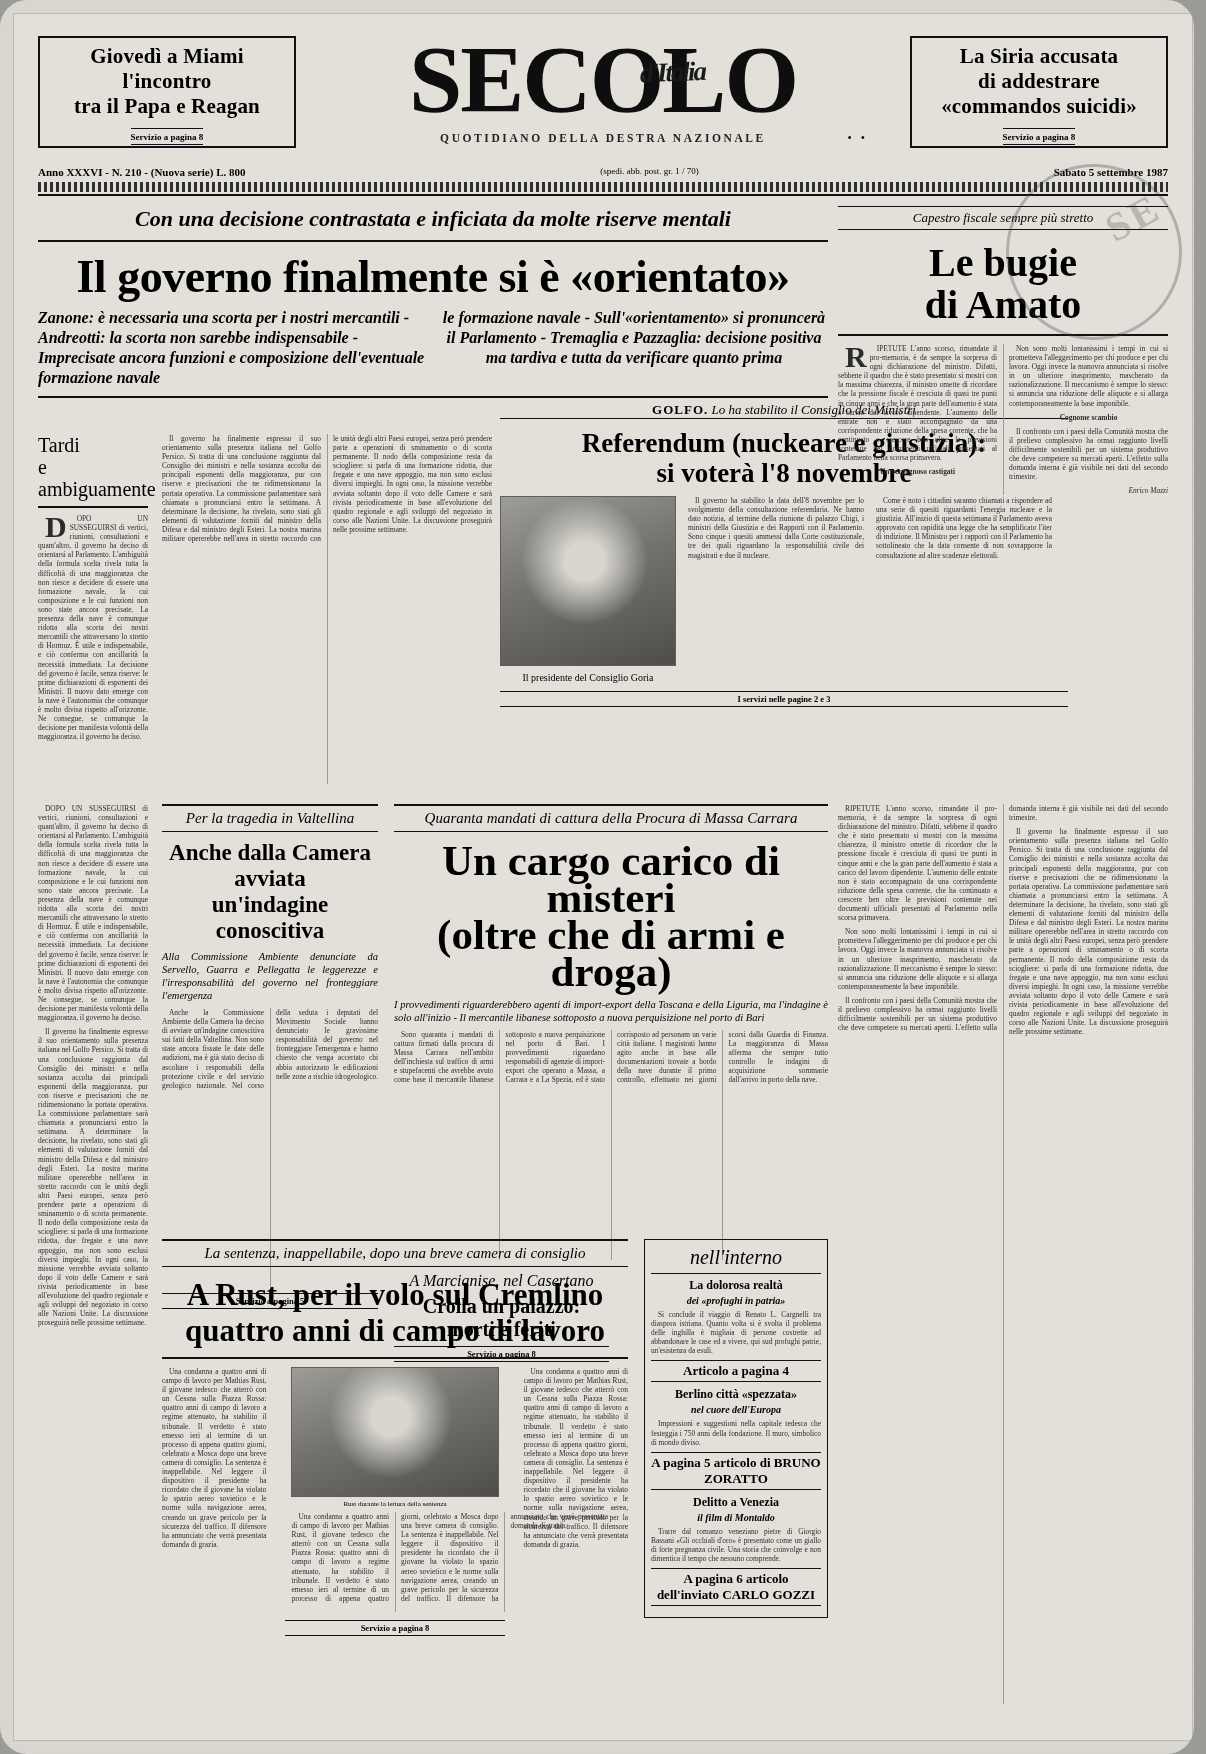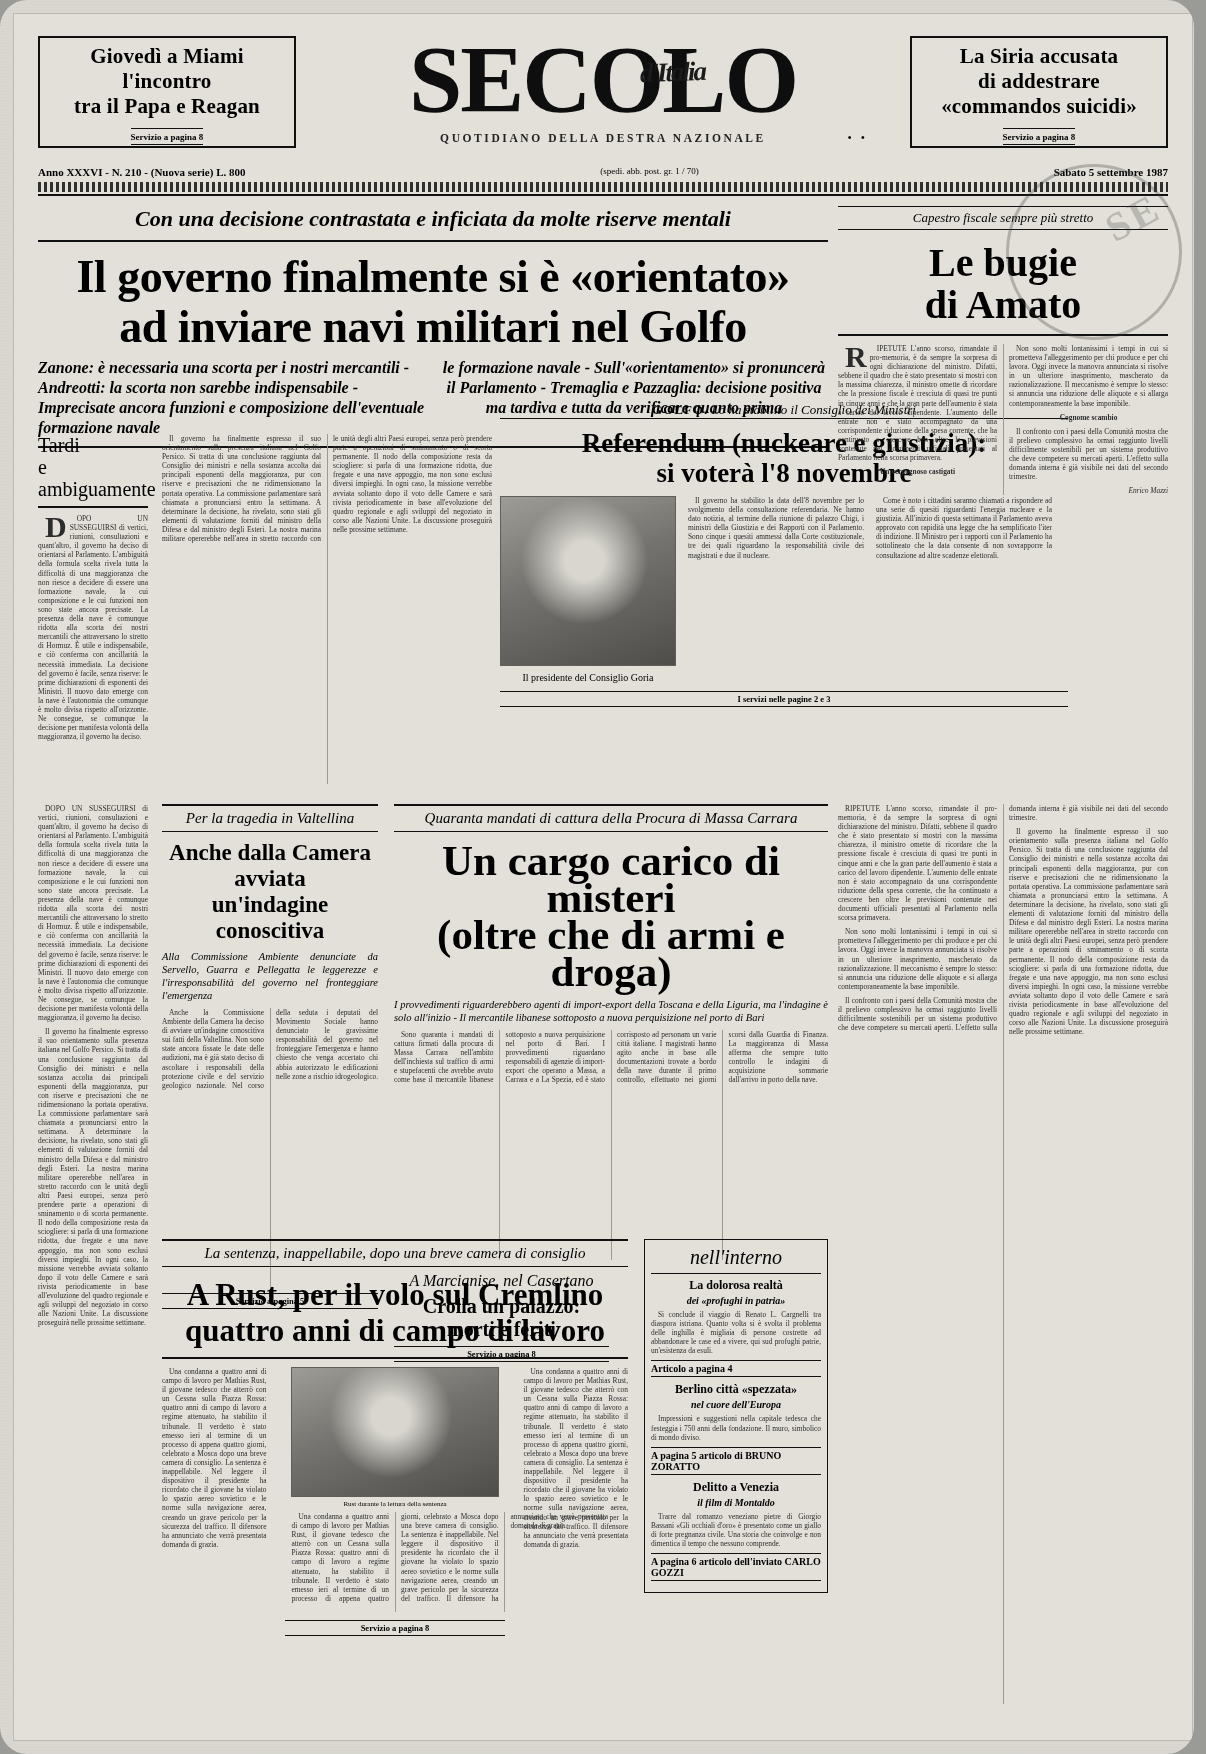--- a/index.html
+++ b/index.html
@@ -68,21 +68,21 @@
       linear-gradient(160deg,#9d9c96 0%,#73726e 45%,#4e4d4a 100%);}
   
   .sechd{font-style:italic;font-size:15px;text-align:center;border-top:2px solid #111;border-bottom:1px solid #111;padding:4px 0;}
   .sechd2{font-style:italic;font-size:16px;text-align:center;}
   .bigh{font-weight:bold;text-align:center;}
   .srv{font-size:8.5px;font-weight:bold;text-align:center;border-top:1px solid #111;border-bottom:1px solid #111;padding:2px 0;margin-top:5px;}
   .italic{font-style:italic;}
   .center{text-align:left;}
   .nell h4{font-size:12px;margin:4px 0 2px;text-align:center;font-weight:bold;}
   .nell .it{font-size:10px;text-align:center;font-style:italic;font-weight:bold;}
-  .pgref{font-size:10px;text-align:left;font-weight:bold;border-top:1px solid #111;border-bottom:1px solid #111;padding:2px 0;margin:5px 0;}
+  .pgref{font-size:13px;text-align:center;font-weight:bold;border-top:1px solid #111;border-bottom:1px solid #111;padding:2px 0;margin:5px 0;}
   .watermark{position:absolute;right:10px;top:150px;width:170px;height:170px;border-radius:50%;
      border:3px solid rgba(60,60,60,.30);transform:rotate(-20deg);pointer-events:none;}
   .wm2{position:absolute;right:30px;top:180px;font-size:40px;color:rgba(60,60,60,.25);
      transform:rotate(-28deg);letter-spacing:4px;font-weight:bold;pointer-events:none;}
 </style>
 </head>
 <body>
 
 <div class="page">
  <div class="sheet">
@@ -118,21 +118,20 @@
     <span>Sabato 5 settembre 1987</span>
   </div>
   <div class="hrule"></div>
   <div class="hrule2"></div>
 
   <div class="lead">
     <div class="kicker">Con una decisione contrastata e inficiata da molte riserve mentali</div>
     <div class="thinline"></div>
     <h1>
       <span>Il governo finalmente si è «orientato»</span><br>
-      <span>ad inviare navi militari nel Golfo</span>
     </h1>
     <div class="deck">
       <div>Zanone: è necessaria una scorta per i nostri mercantili - Andreotti: la scorta non sarebbe indispensabile - Imprecisate ancora funzioni e composizione dell'eventuale formazione navale</div>
       <div class="right">le formazione navale - Sull'«orientamento» si pronuncerà il Parlamento - Tremaglia e Pazzaglia: decisione positiva ma tardiva e tutta da verificare quanto prima</div>
     </div>
     <div class="thinline"></div>
   </div>
 
   <div style="position:absolute;left:24px;top:420px;width:110px;">
     <div class="center" style="font-size:20px;line-height:22px;">

